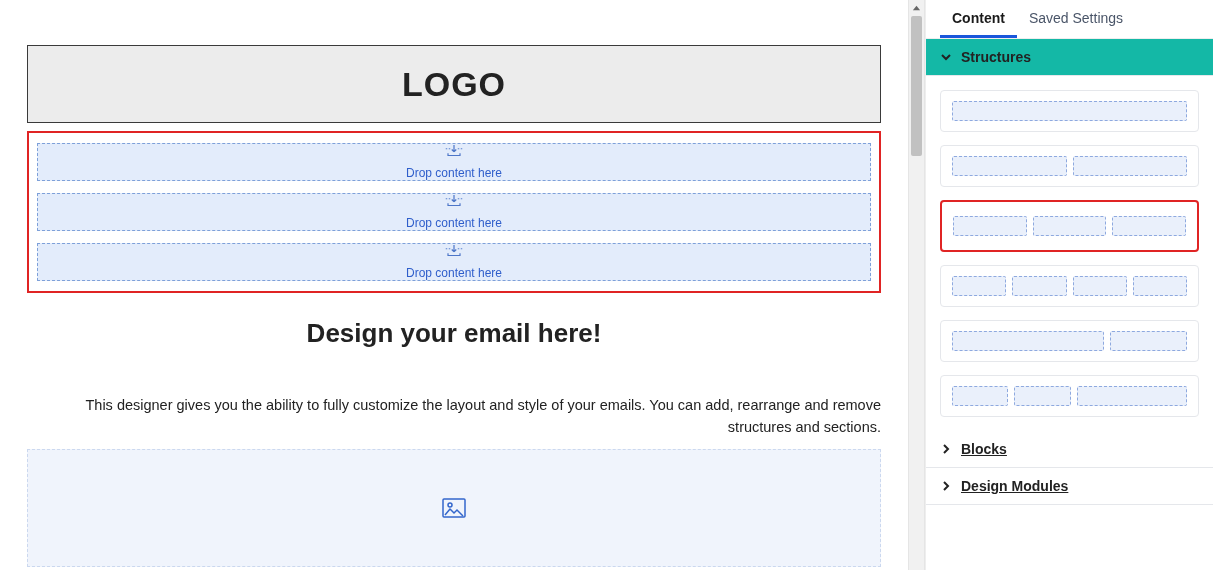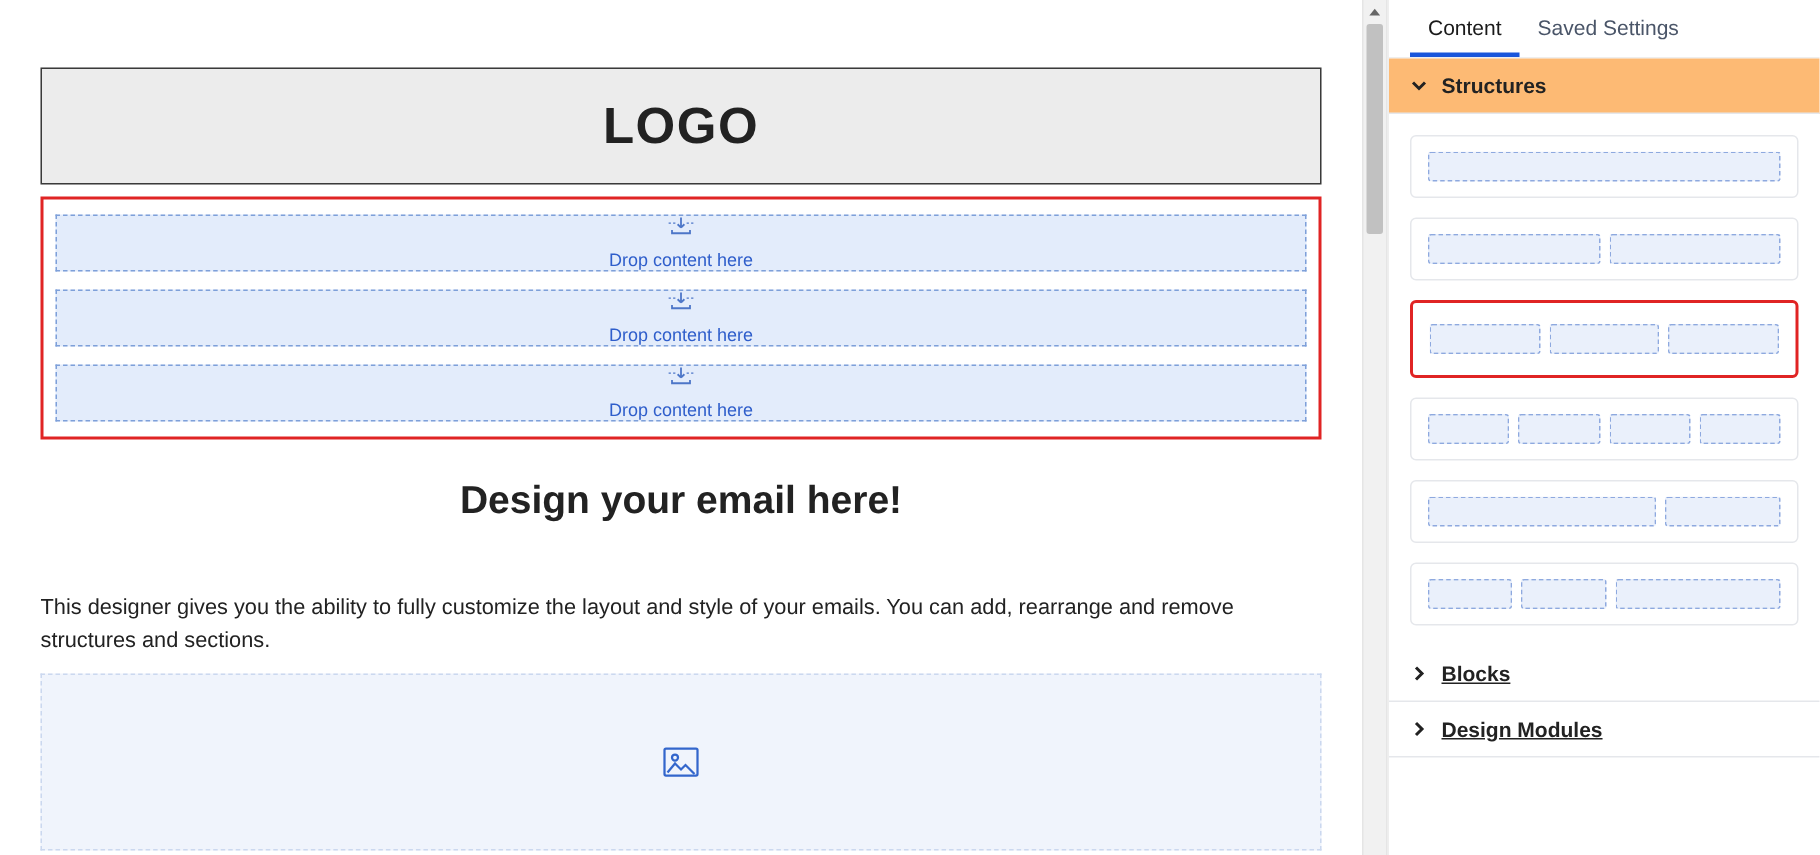--- a/index.html
+++ b/index.html
@@ -14,36 +14,36 @@
 .logo-block span { font-size: 34px; font-weight: 700; letter-spacing: 1px; color: #222; }
 
 .three-col-selected { border: 2px solid #e02424; margin-top: 8px; padding: 10px 8px; display: flex; gap: 12px; flex-direction: column; }
 .dropzone { flex: 1; height: 95px; border: 1px dashed #7ea0d9; background: #e3ecfb; display: flex; flex-direction: column; align-items: center; justify-content: center; gap: 8px; }
 .dropzone .dz-icon { color: #4d76c8; }
 .dropzone span { color: #2f5ecb; font-size: 12px; }
 
 .heading-block { text-align: center; margin-top: 25px; }
 .heading-block h2 { font-size: 26px; font-weight: 700; color: #222; }
 
-.text-block { text-align: left; margin-top: 45px; font-size: 14.5px; color: #222; line-height: 1.55; }
+.text-block { text-align: right; margin-top: 45px; font-size: 14.5px; color: #222; line-height: 1.55; }
 
 .image-drop { margin-top: 10px; background: #f0f4fc; border: 1px dashed #cbd8ef; height: 118px; display: flex; align-items: center; justify-content: center; }
 .image-drop .img-icon { color: #3366cc; }
 
 
 .scrollbar-col { flex: 0 0 17px; background: #f1f1f1; position: relative; border-left: 1px solid #e5e5e5; border-right: 1px solid #e5e5e5; }
 .scrollbar-col .scroll-up { position: absolute; top:0; left:0; right:0; height:17px; display:flex; align-items:center; justify-content:center; font-size:10px; color:#666; }
 .scrollbar-col .scroll-thumb { position: absolute; top: 16px; left: 2px; right: 2px; height: 140px; background: #c1c1c1; border-radius: 2px; }
 
 
 .panel { flex: 1; display: flex; flex-direction: column; border-left: 1px solid #eee; }
 .tabs { display: flex; padding-left: 14px; height: 39px; border-bottom: 1px solid #eee; }
 .tab { padding: 10px 12px 8px; font-size: 14px; color: #4a5568; cursor: pointer; }
-.tab.active { color: #1a1a1a; font-weight: 400; border-bottom: 3px solid #1a56db; }
-.accordion-head { display: flex; align-items: center; gap: 9px; padding: 10px 14px; font-size: 14px; font-weight: 700; color: #222; border-bottom: 1px solid #e5e7eb; background: #fdba74; cursor: pointer; }
+.tab.active { color: #1a1a1a; font-weight: 700; border-bottom: 3px solid #1a56db; }
+.accordion-head { display: flex; align-items: center; gap: 9px; padding: 10px 14px; font-size: 14px; font-weight: 700; color: #222; border-bottom: 1px solid #e5e7eb; background: #14b8a6; cursor: pointer; }
 .accordion-head.collapsed { background: #fff; text-decoration: underline; }
 .chev { display: inline-flex; }
 .structures-list { padding: 14px; display: flex; flex-direction: column; gap: 13px; overflow: auto; }
 .struct-card { border: 1px solid #e5e7eb; border-radius: 4px; background: #fff; padding: 10px 11px; display: flex; gap: 6px; cursor: grab; }
 .struct-card.selected { border: 2px solid #e02424; padding: 14px 11px; }
 .struct-col { flex: 1; height: 20px; border: 1px dashed #8ea9df; background: #eaf0fb; border-radius: 2px; }
 .struct-col.wide { flex: 1; }
 
 svg { display: block; }
 </style>

